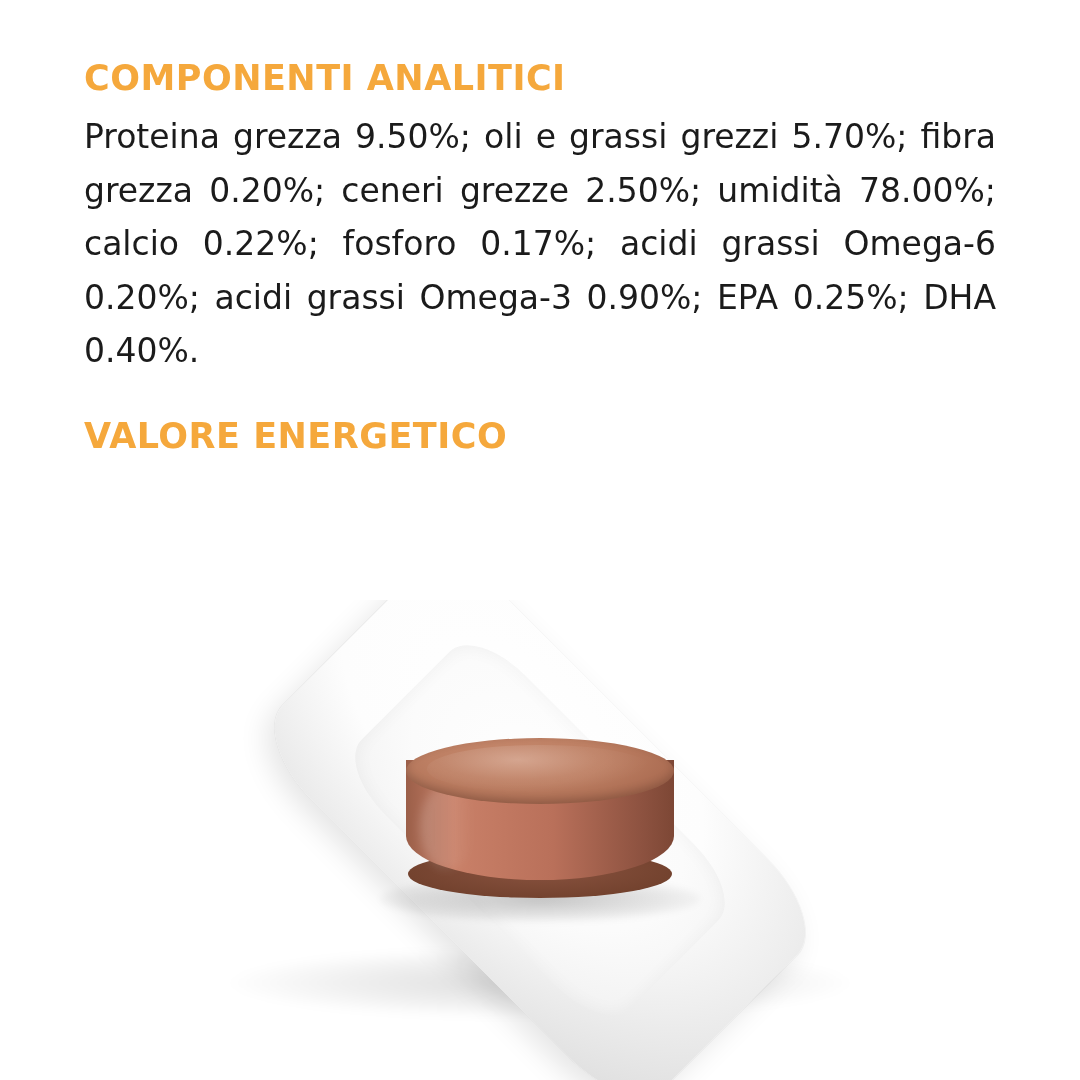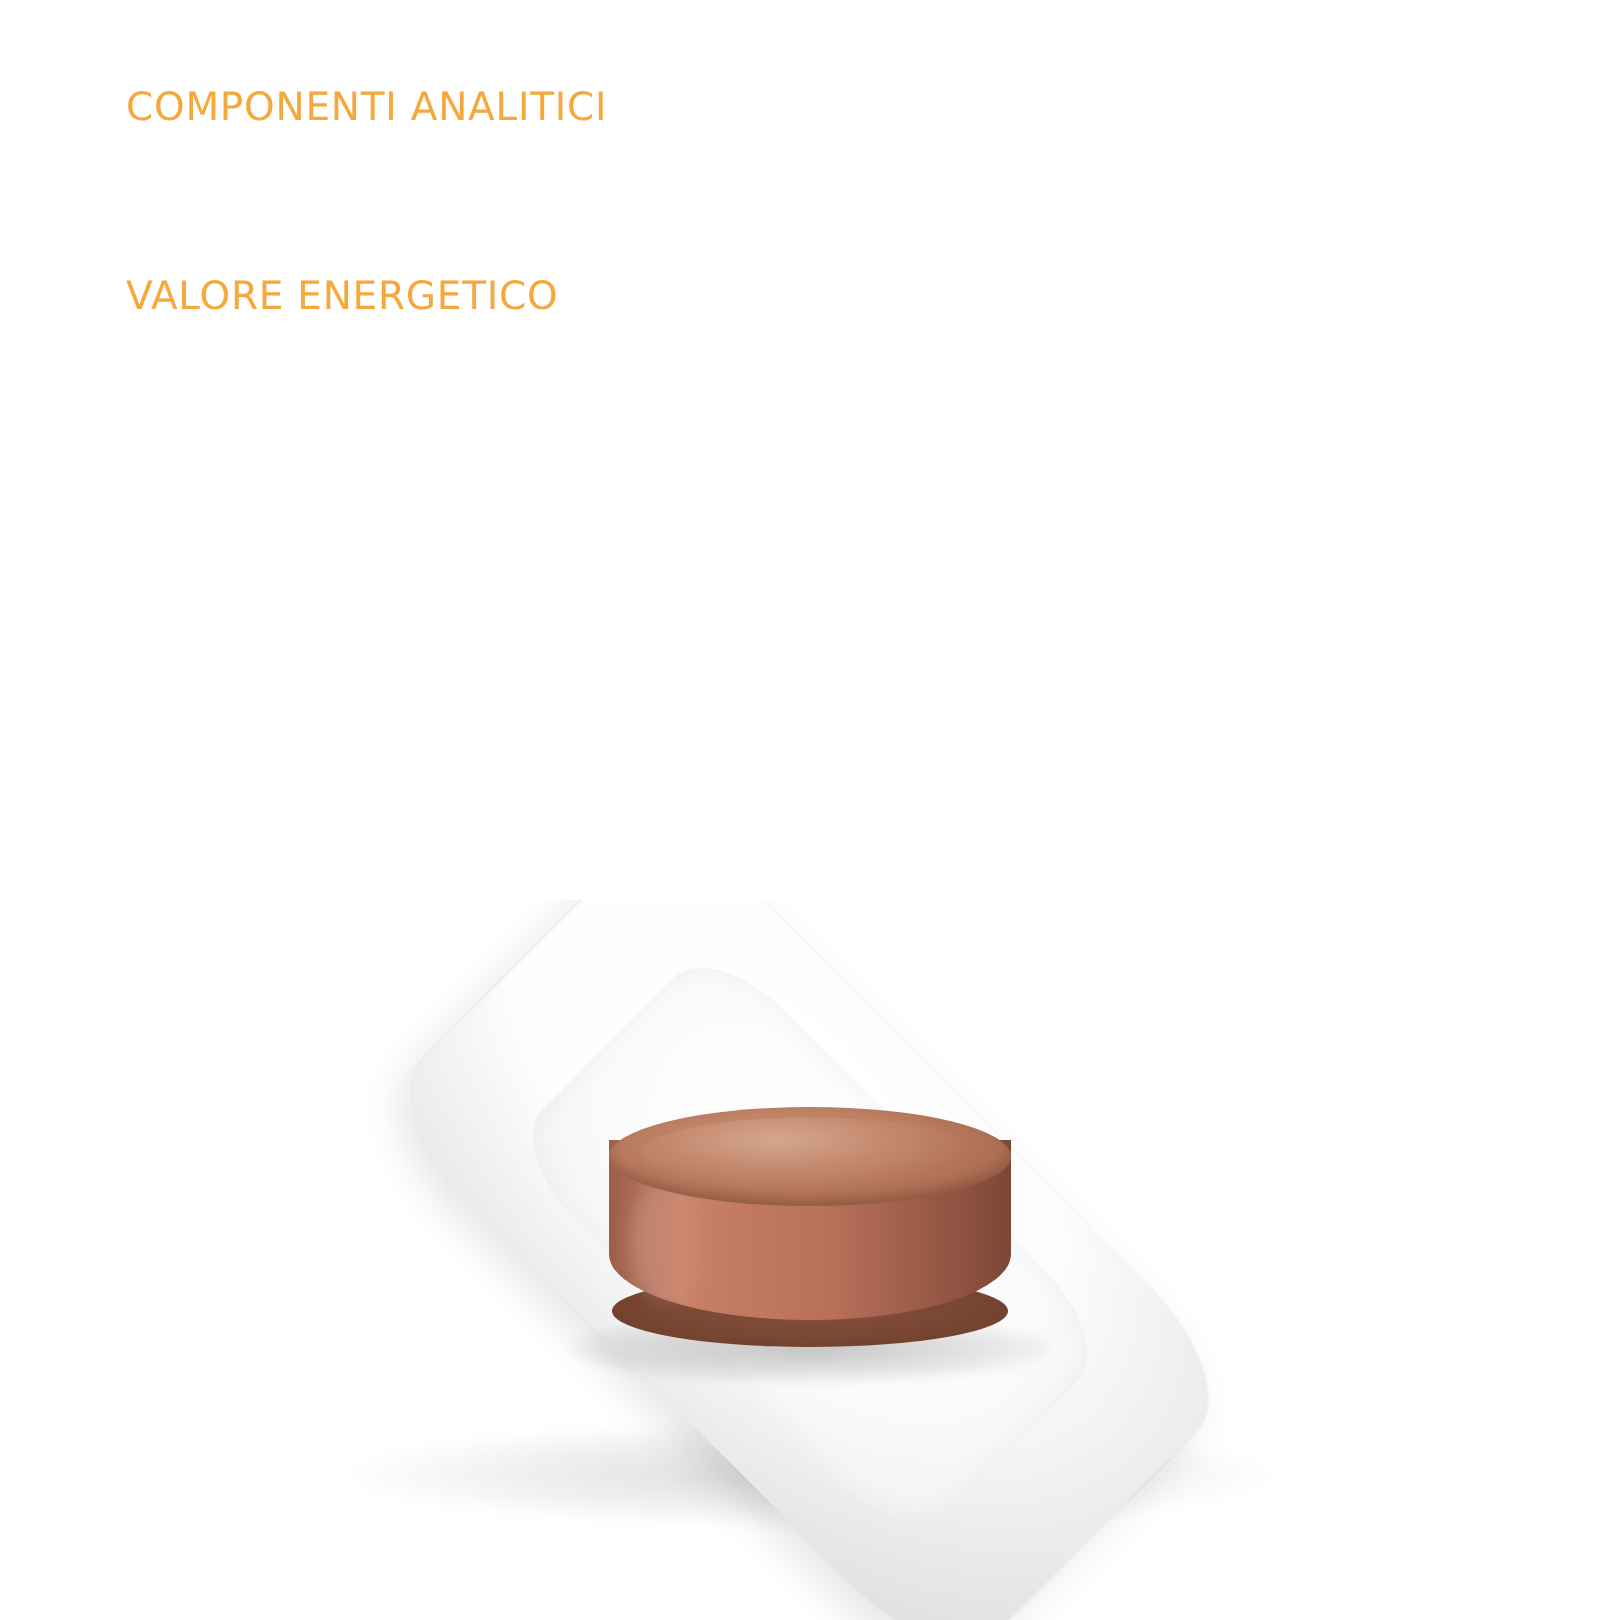--- a/index.html
+++ b/index.html
@@ -24,22 +24,22 @@
 
   .content {
     position: absolute;
     left: 84px;
     top: 58px;
     width: 912px;
   }
 
   .section-heading {
     color: #f5a83c;
-    font-size: 26px;
-    font-weight: normal;
+    font-size: 35px;
+    font-weight: bold;
     letter-spacing: 0.5px;
     line-height: 1.15;
     margin: 0 0 12px 0;
   }
 
   .body-text {
     color: #1b1b1b;
     font-size: 33px;
     line-height: 1.62;
     text-align: justify;
@@ -49,21 +49,21 @@
 
   .body-text.no-justify {
     text-align: left;
   }
 
   .block-analytical {
     margin-bottom: 0;
   }
 
   .block-energy {
-    margin-top: 96px;
+    margin-top: 38px;
   }
 
   .block-energy .section-heading {
     margin-bottom: 10px;
   }
 
   
   .product-photo {
     position: absolute;
     left: 0;
@@ -201,20 +201,21 @@
 </style>
 </head>
 <body>
 
 <div class="page">
 
   <div class="content">
 
     <div class="block-analytical">
       <h2 class="section-heading">COMPONENTI ANALITICI</h2>
+      <p class="body-text">Proteina grezza 9.50%; oli e grassi grezzi 5.70%; fibra grezza 0.20%; ceneri grezze 2.50%; umidità 78.00%; calcio 0.22%; fosforo 0.17%; acidi grassi Omega-6 0.20%; acidi grassi Omega-3 0.90%; EPA 0.25%; DHA 0.40%.</p>
     </div>
 
     <div class="block-energy">
       <h2 class="section-heading">VALORE ENERGETICO</h2>
     </div>
 
   </div>
 
   <div class="product-photo">
     <div class="plate-wrap">

